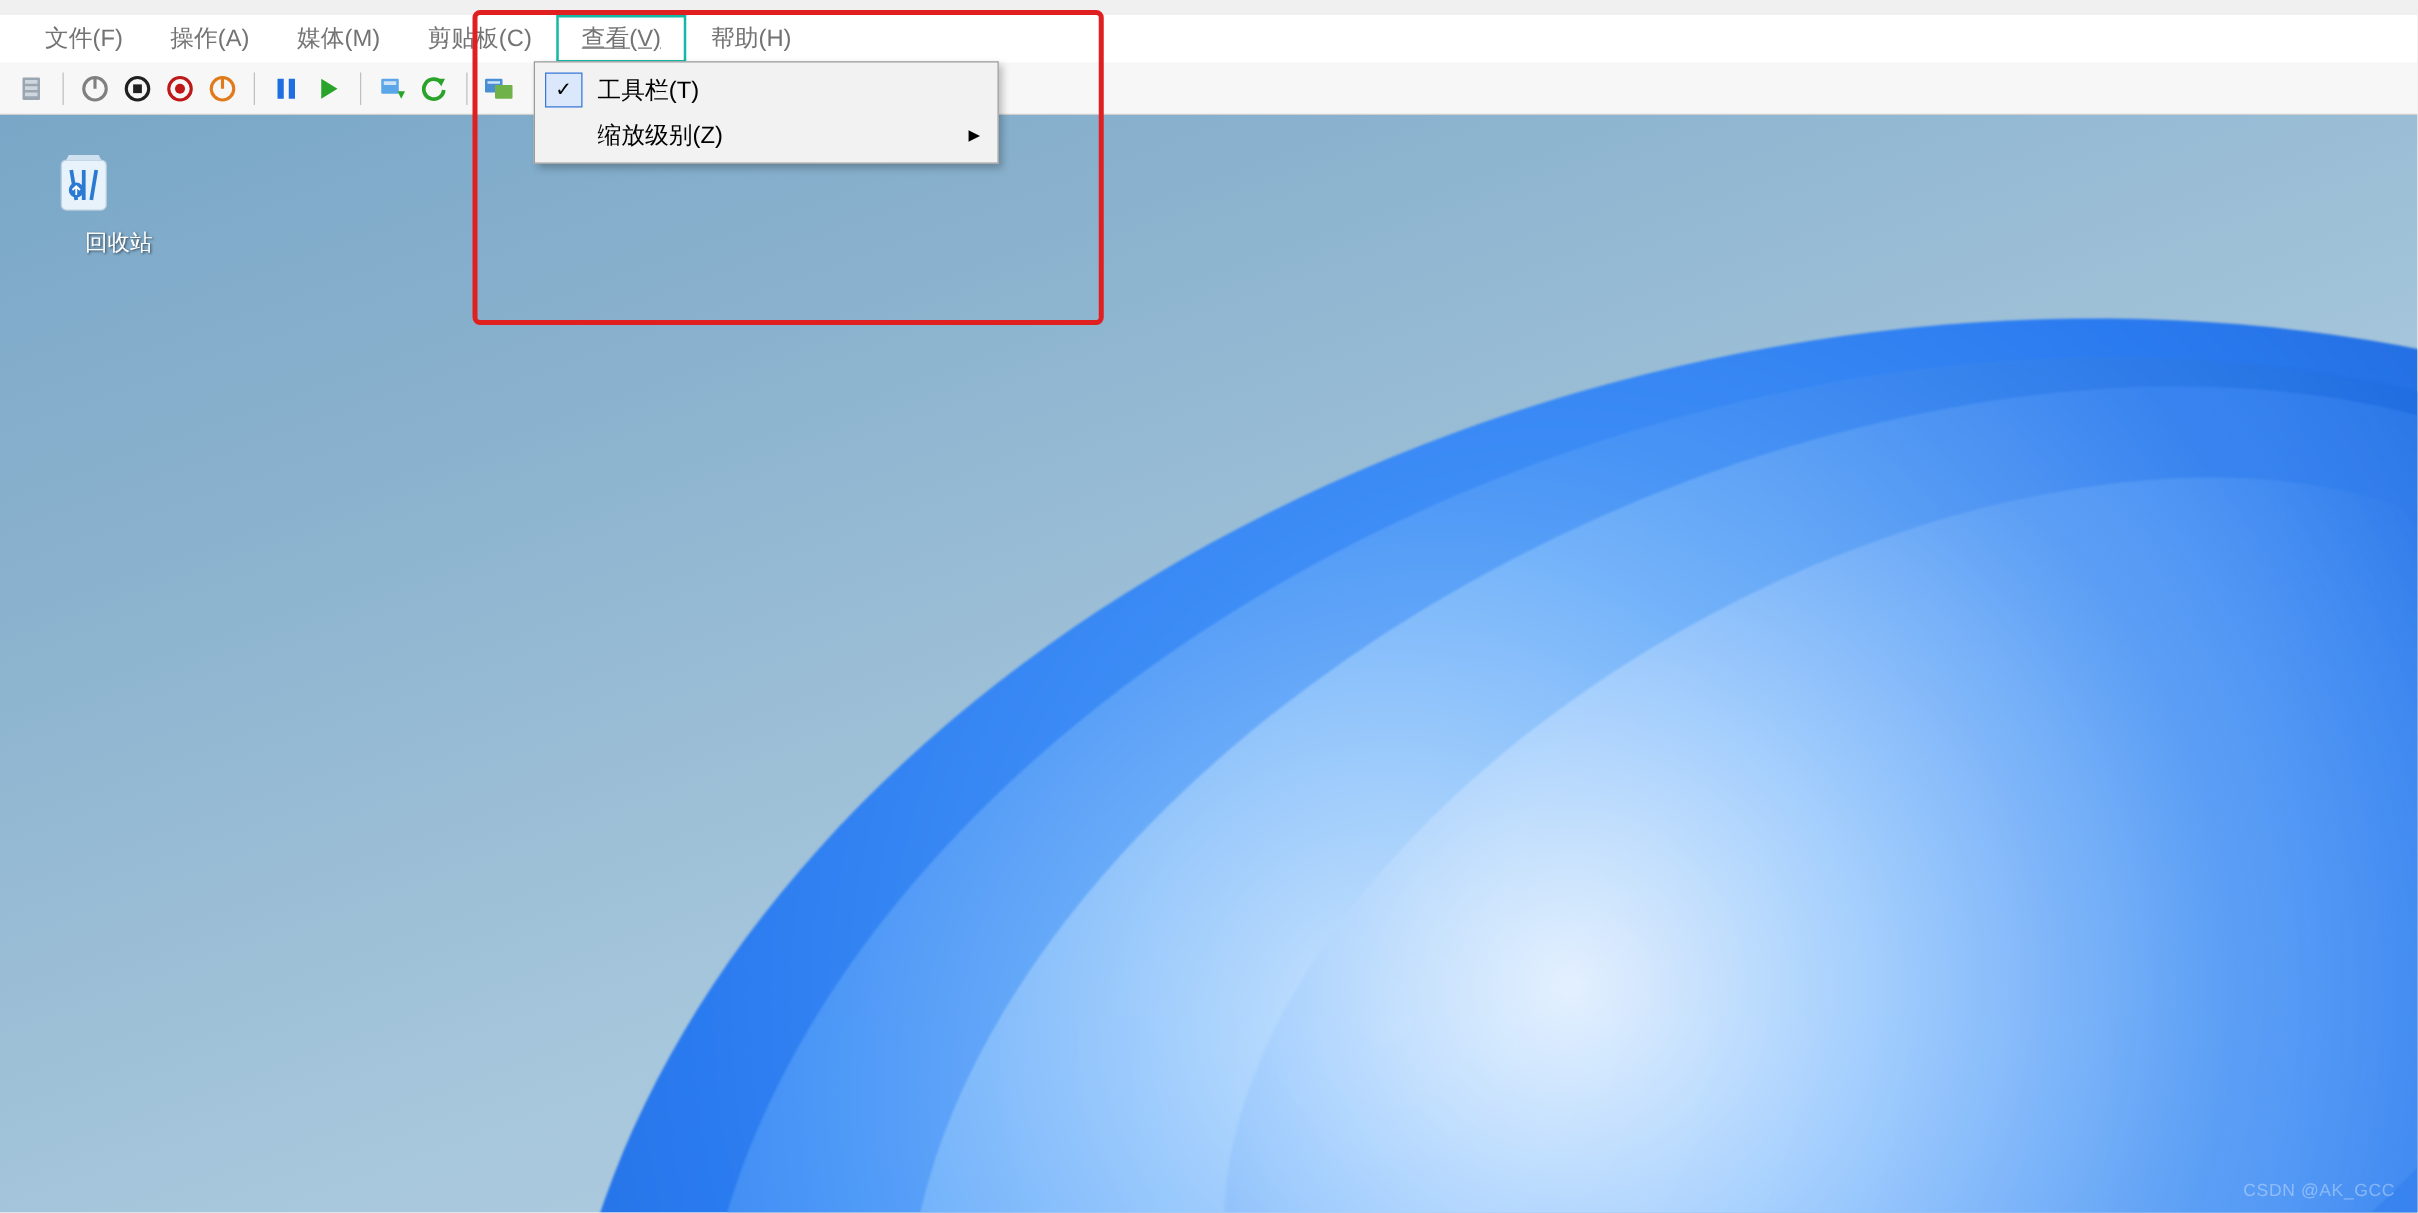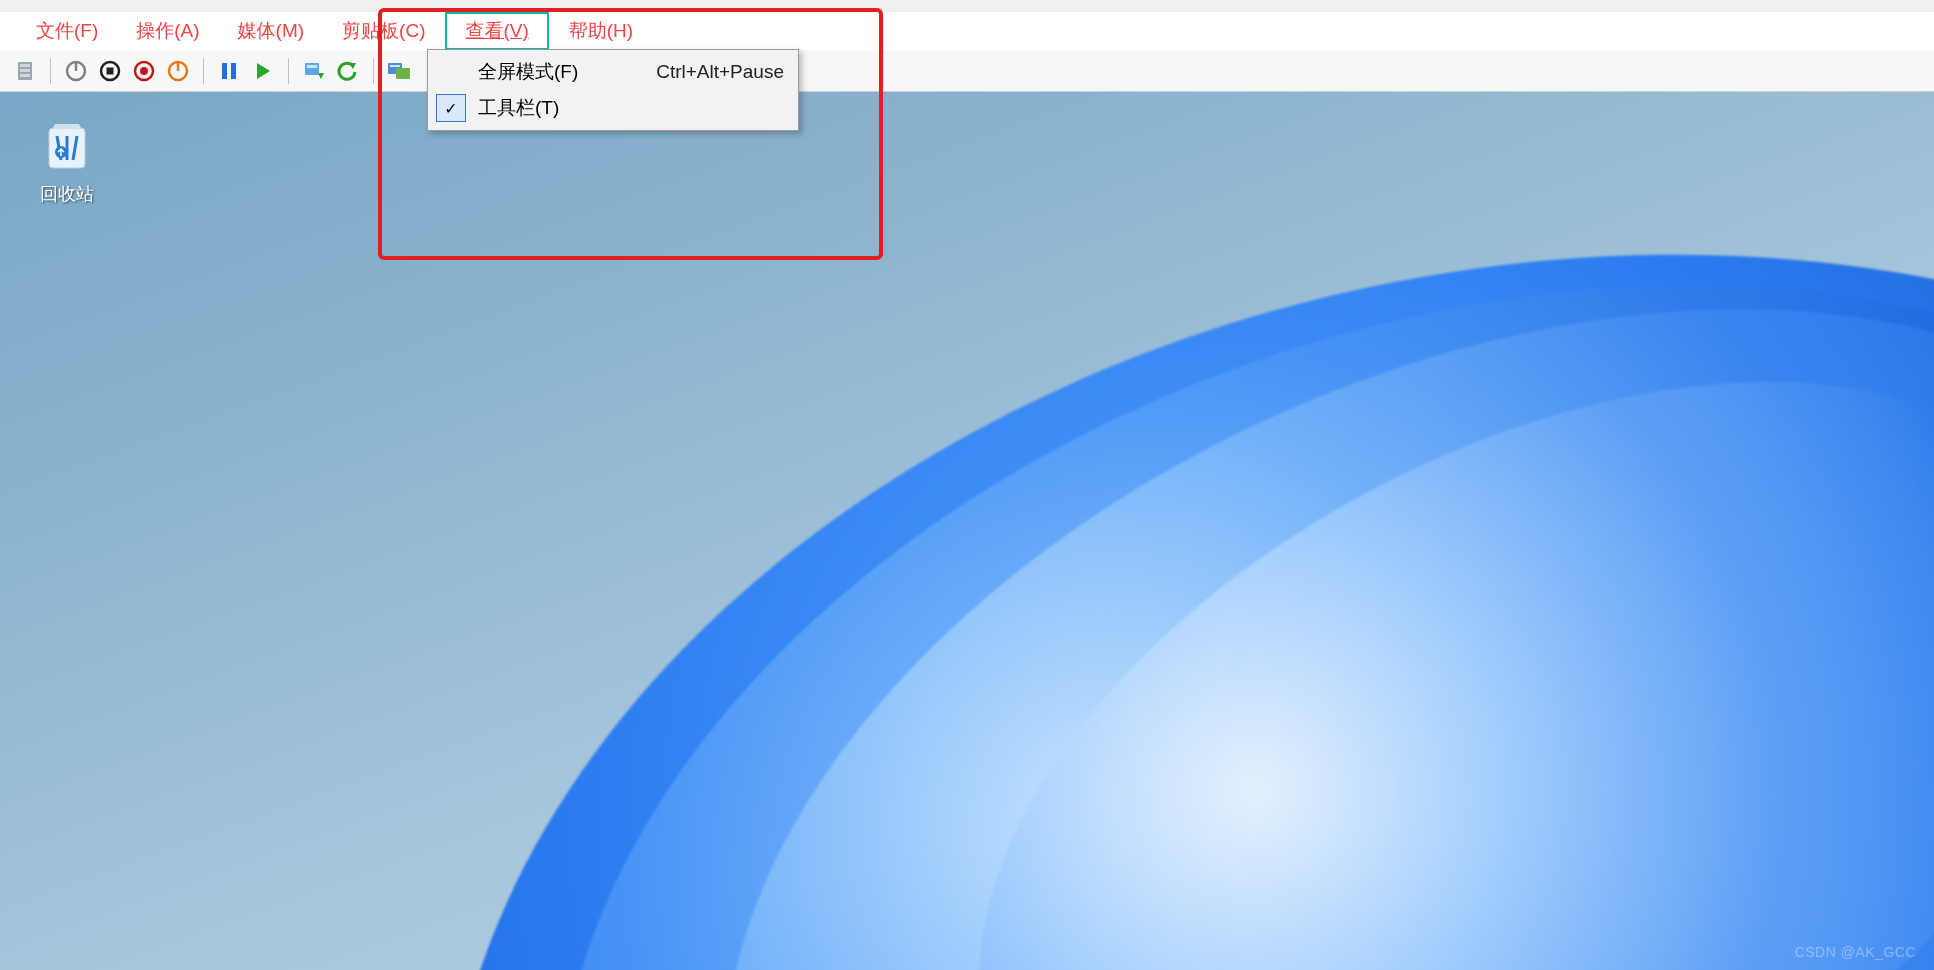--- a/index.html
+++ b/index.html
@@ -23,21 +23,21 @@
     height: 38px;
     background: #ffffff;
     display: flex;
     align-items: center;
     padding-left: 18px;
     gap: 2px;
     z-index: 10;
   }
   .menubar .item {
     padding: 0 18px;
-    color: #ef4444;
+    color: #737373;
     cursor: default;
     height: 38px;
     display: flex;
     align-items: center;
   }
   .menubar .item.active {
     border: 2px solid #14b8a6;
     background: #fff;
     position: relative;
     z-index: 20;
@@ -149,21 +149,21 @@
   .w3 { width: 1600px; height: 1000px; right: -350px; bottom: -400px;
         background: radial-gradient(circle at 30% 30%, #cfe8ff 0%, #78b6fb 30%, #3a85f0 60%, transparent 85%);
         transform: rotate(-24deg); opacity: 0.9; }
   .w4 { width: 1200px; height: 700px; right: -200px; bottom: -180px;
         background: radial-gradient(circle at 30% 30%, #eaf4ff 0%, #a8d1fe 25%, #5c9ff6 55%, transparent 80%);
         transform: rotate(-28deg); opacity: 0.9; }
 
   .desktop-icon {
     position: absolute;
     width: 110px;
-    text-align: center;
+    text-align: right;
     color: #fff;
     text-shadow: 1px 1px 2px rgba(0,0,0,0.6);
     font-size: 18px;
     font-family: Liberation Serif, serif;
   }
   .desktop-icon .ico {
     width: 64px;
     height: 64px;
     margin: 0 auto 6px;
     display: flex;
@@ -294,25 +294,25 @@
     <svg width="24" height="22" viewBox="0 0 24 22">
         <rect x="1" y="3" width="14" height="11" rx="1" fill="#4a8fd6"></rect>
         <rect x="9" y="8" width="14" height="11" rx="1" fill="#6fb24a"></rect>
         <rect x="3" y="5" width="10" height="2" fill="#cfe5f7"></rect>
       </svg>
   </div>
 </div>
 
 <div class="dropdown">
   <div class="row">
-    <div class="check"></div>
-    <span class="label">全屏模式(F)</span>
-    <span class="shortcut">Ctrl+Alt+Pause</span>
-  </div>
-  <div class="row">
     <div class="check on">✓</div>
     <span class="label">工具栏(T)</span>
   </div>
+  <div class="row">
+    <div class="check"></div>
+    <span class="label">缩放级别(Z)</span>
+    <span class="arrow">▶</span>
+  </div>
 </div>
 
 <div class="callout"></div>
 
 <div class="watermark">CSDN @AK_GCC</div>
 
 </body></html>

